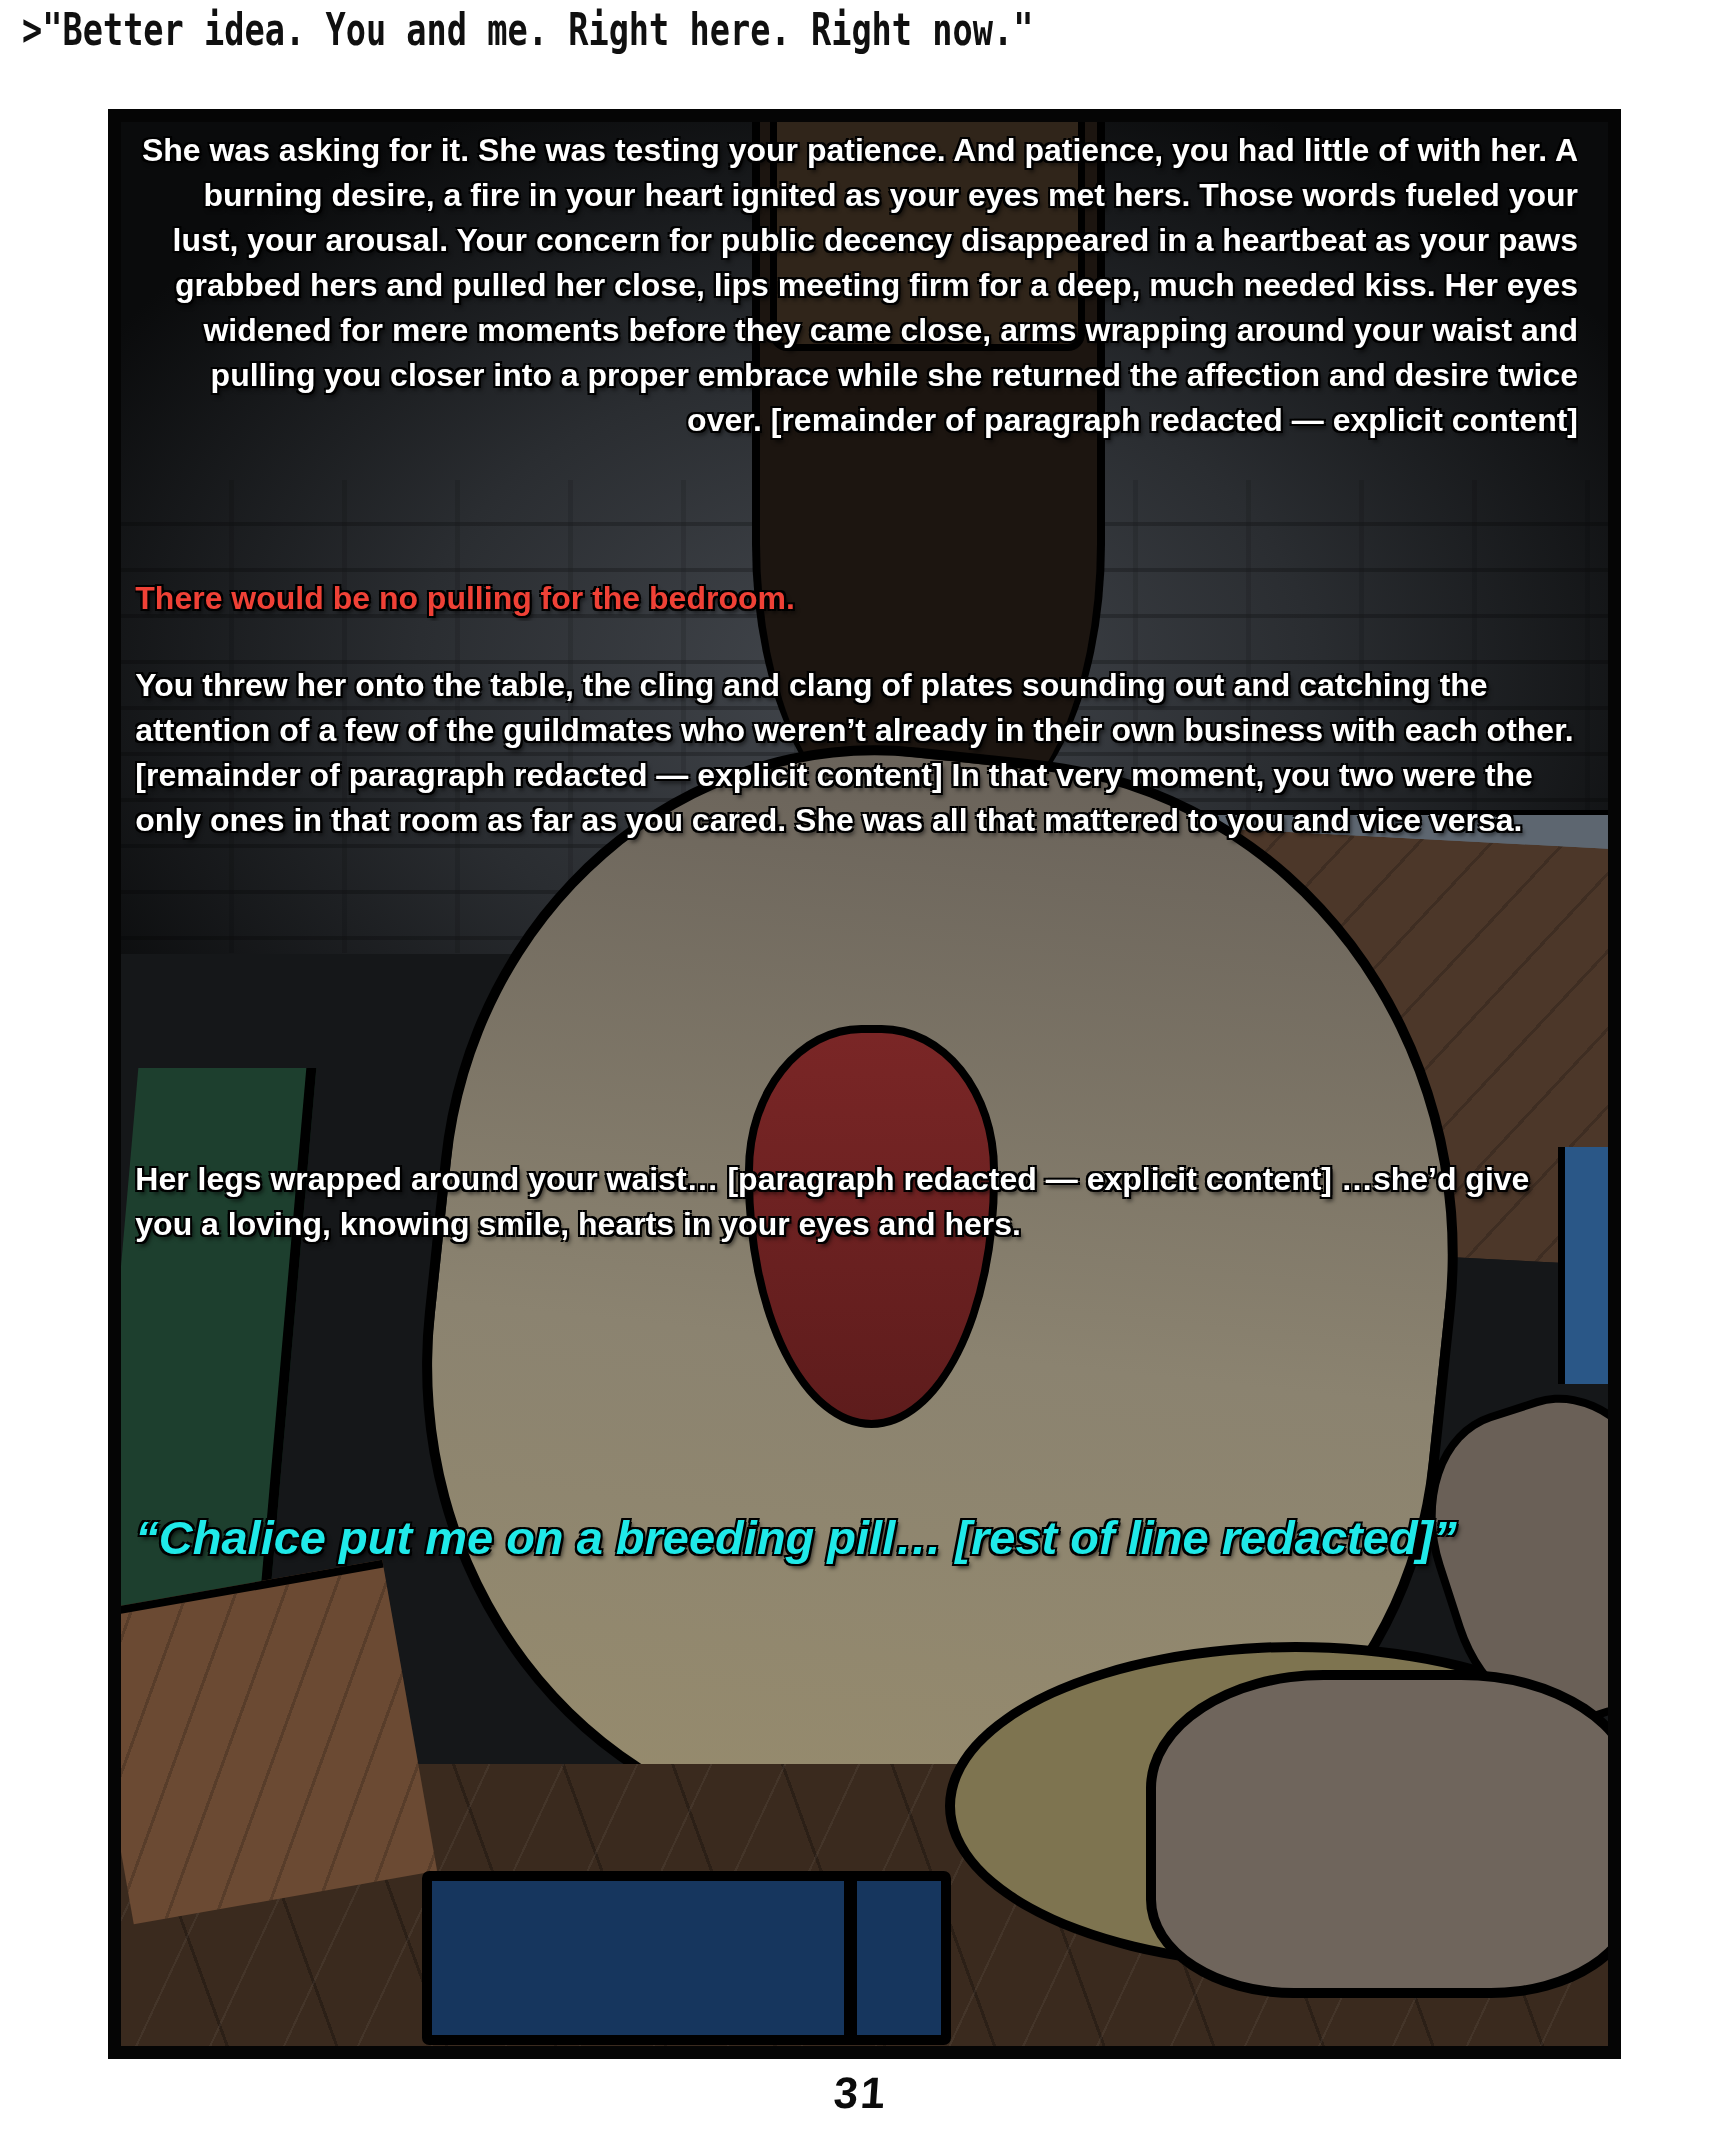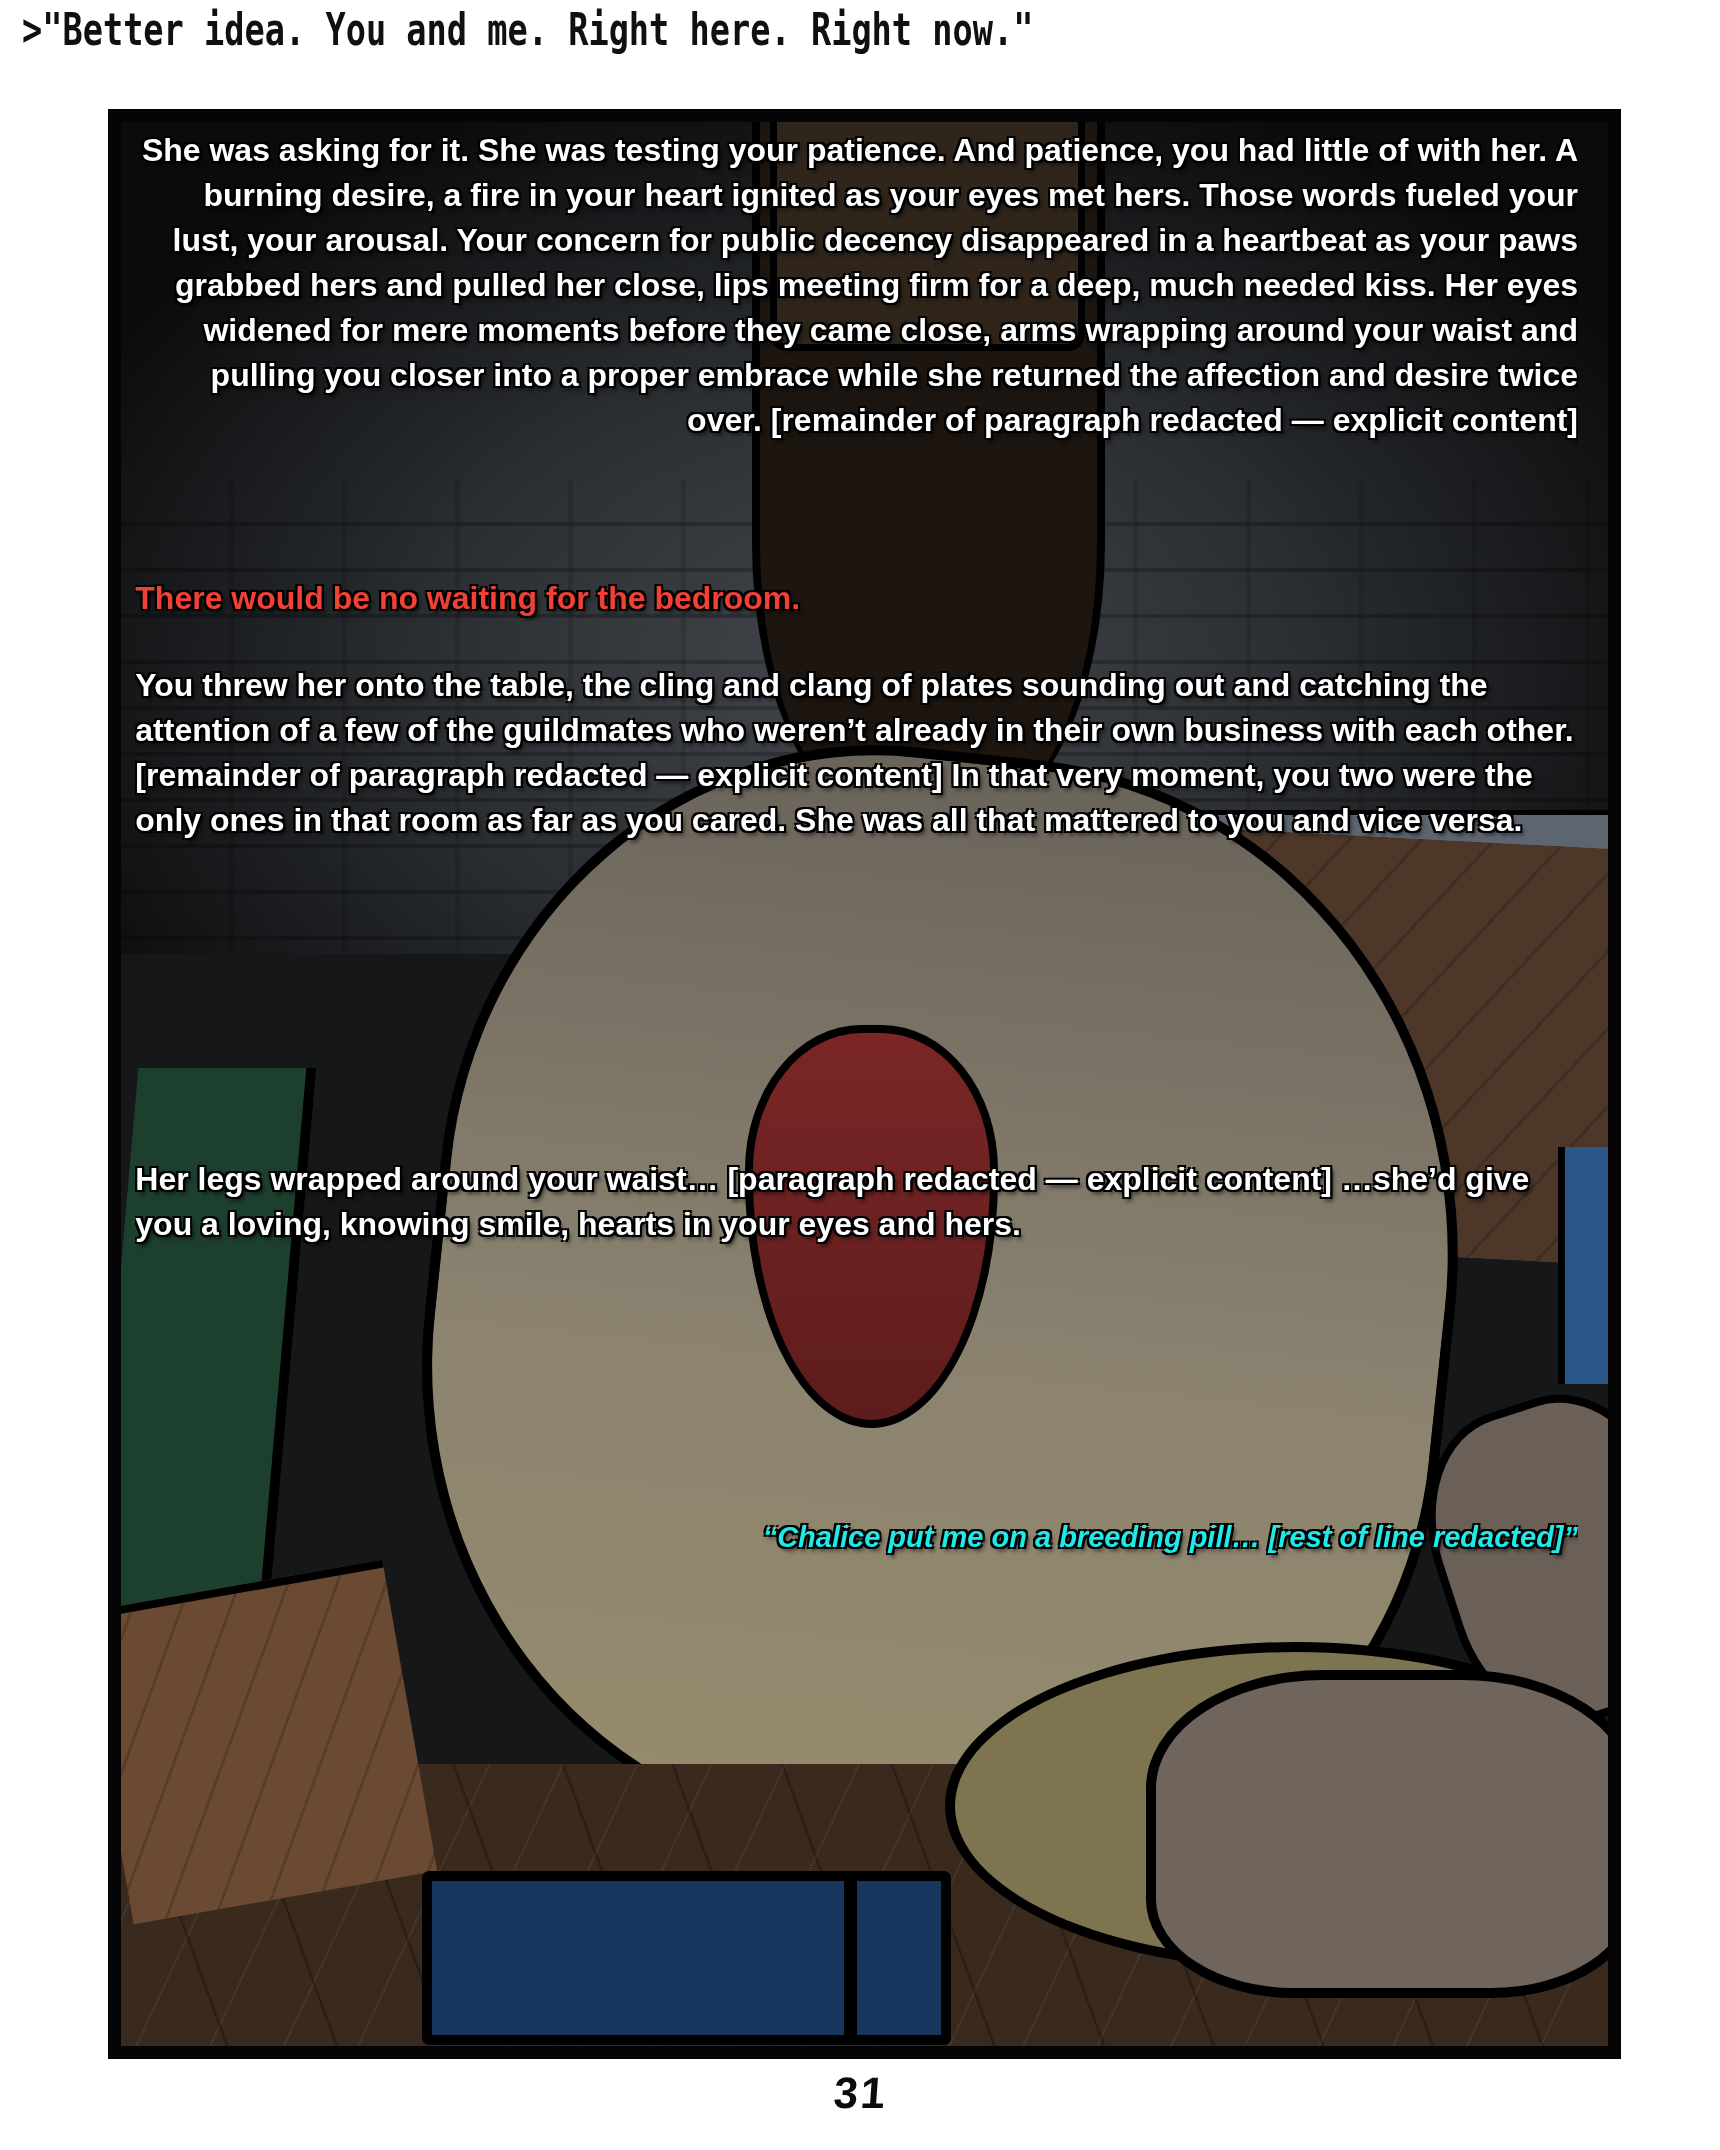--- a/index.html
+++ b/index.html
@@ -69,21 +69,21 @@
     overflow:hidden;
     text-shadow:-2.2px -2.2px 0 #000, 2.2px -2.2px 0 #000, -2.2px 2.2px 0 #000, 2.2px 2.2px 0 #000, 2.9px 4.3px 4.3px rgba(0,0,0,.65);
   }
   .ph-1{height:406px;text-align:right;}
   .ph-red{height:45px;}
   .ph-2{height:452px;}
   .ph-3{height:316px;margin-top:28px;}
   .ph-4{height:361px;}
   .ph-cyan{height:65px;}
   .red-line{color:#ef4136;}
-  .cyan-line{color:#1fe9e9;font-style:italic;font-size:29px;text-align:right;}
+  .cyan-line{color:#1fe9e9;font-style:italic;font-size:47px;}
 
   
   .pagenum{
     position:absolute;left:0;right:0;top:2068px;text-align:center;
     font-weight:bold;font-size:44px;color:#0b0b0b;letter-spacing:2.2px;transform:skewX(-4deg);
   }
 </style>
 </head>
 <body>
 
@@ -107,21 +107,21 @@
       <div class="floor"></div>
       <div class="wood-left"></div>
       <div class="khaki-low"></div>
       <div class="taupe-paw-b"></div>
       <div class="taupe-paw-a"></div>
       <div class="navy-box"></div>
     </div>
 
     <div class="textcol">
       <p class="body-text ph-1">She was asking for it. She was testing your patience. And patience, you had little of with her. A burning desire, a fire in your heart ignited as your eyes met hers. Those words fueled your lust, your arousal. Your concern for public decency disappeared in a heartbeat as your paws grabbed hers and pulled her close, lips meeting firm for a deep, much needed kiss. Her eyes widened for mere moments before they came close, arms wrapping around your waist and pulling you closer into a proper embrace while she returned the affection and desire twice over. [remainder of paragraph redacted — explicit content]</p>
-      <p class="body-text red-line ph-red">There would be no waiting for the bedroom.</p>
+      <p class="body-text red-line ph-red">There would be no pulling for the bedroom.</p>
       <p class="body-text ph-2">You threw her onto the table, the cling and clang of plates sounding out and catching the attention of a few of the guildmates who weren’t already in their own business with each other. [remainder of paragraph redacted — explicit content] In that very moment, you two were the only ones in that room as far as you cared. She was all that mattered to you and vice versa.</p>
       <p class="body-text ph-3">Her legs wrapped around your waist… [paragraph redacted — explicit content] …she’d give you a loving, knowing smile, hearts in your eyes and hers.</p>
       <p class="body-text cyan-line ph-cyan">“Chalice put me on a breeding pill… [rest of line redacted]”</p>
     </div>
 
   </div>
 
   <div class="pagenum">31</div>
 
 </div>

